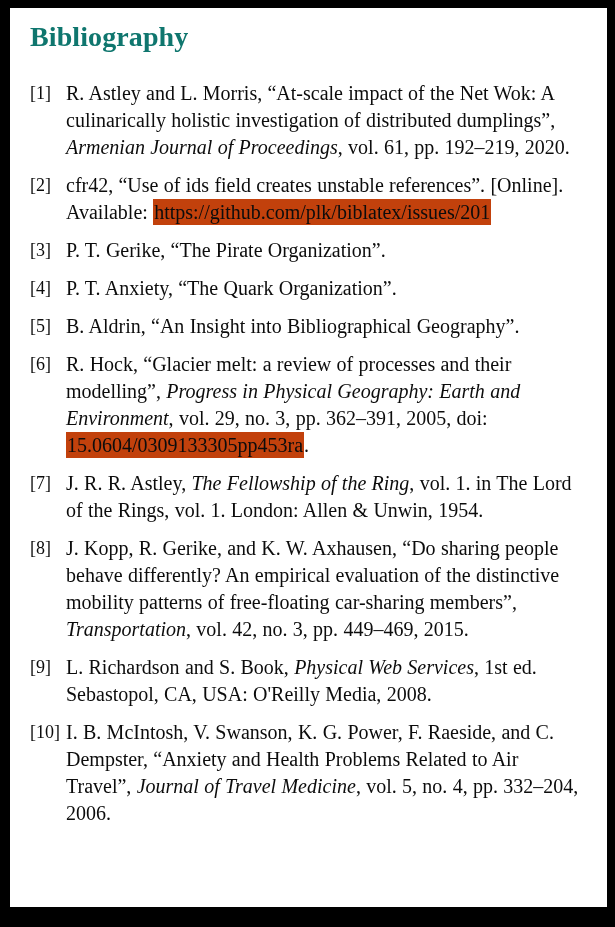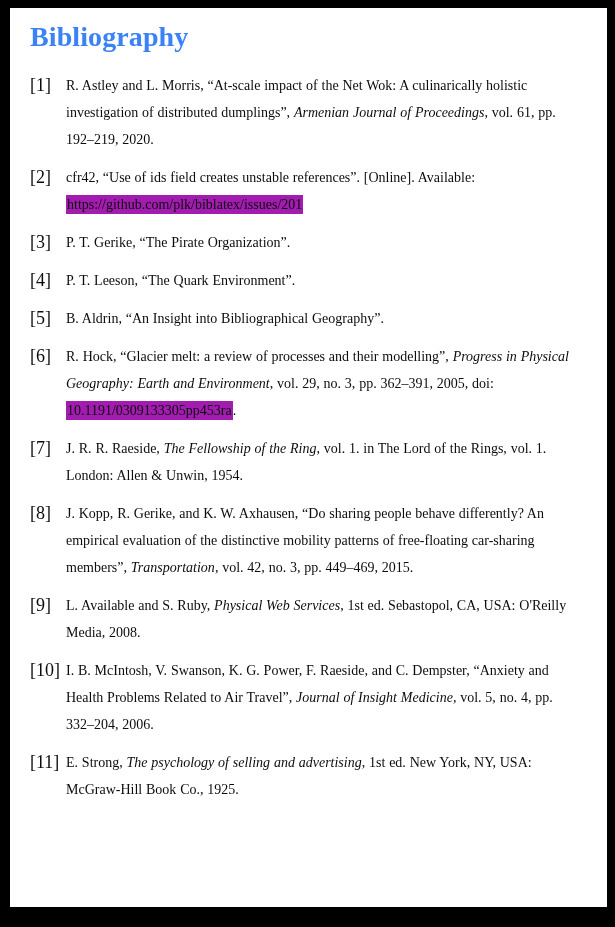--- a/index.html
+++ b/index.html
@@ -16,50 +16,50 @@
     position: absolute;
     left: 10px;
     top: 8px;
     right: 8px;
     bottom: 20px;
     background: #ffffff;
     padding: 13px 18px 0 20px;
     overflow: hidden;
   }
   h1.page-title {
-    margin: 0 0 19px 0;
+    margin: 0 0 27px 0;
     font-size: 28px;
     line-height: 1.15;
     font-weight: 700;
-    color: #3b82f6;
+    color: #0f766e;
     letter-spacing: 0.1px;
   }
   .bib-list { width: 100%; }
   .entry {
     display: grid;
     grid-template-columns: 36px 1fr;
     margin-bottom: 11px;
     color: #0c0c0c;
   }
   .entry .num {
     font-size: 18px;
     line-height: 27px;
     white-space: nowrap;
   }
   .entry p.text {
     margin: 0;
-    font-size: 14px;
+    font-size: 20px;
     line-height: 27px;
     max-width: 514px;
     text-align: left;
     word-spacing: 0.3px;
   }
   .seg-italic { font-style: italic; }
   .seg-link {
-    background-color: #a21caf;
+    background-color: #c2410c;
     padding: 2px 1px;
     -webkit-box-decoration-break: clone;
     box-decoration-break: clone;
     cursor: pointer;
     color: #0c0c0c;
     text-decoration: none;
   }
 </style>
 </head>
 <body>
@@ -74,44 +74,40 @@
       <div class="entry">
         <span class="num">[2]</span>
         <p class="text"><span>cfr42, “Use of ids field creates unstable references”. [Online]. Available: </span><span class="seg-link">https://github.com/plk/biblatex/issues/201</span></p>
       </div>
       <div class="entry">
         <span class="num">[3]</span>
         <p class="text"><span>P. T. Gerike, “The Pirate Organization”.</span></p>
       </div>
       <div class="entry">
         <span class="num">[4]</span>
-        <p class="text"><span>P. T. Leeson, “The Quark Environment”.</span></p>
+        <p class="text"><span>P. T. Anxiety, “The Quark Organization”.</span></p>
       </div>
       <div class="entry">
         <span class="num">[5]</span>
         <p class="text"><span>B. Aldrin, “An Insight into Bibliographical Geography”.</span></p>
       </div>
       <div class="entry">
         <span class="num">[6]</span>
-        <p class="text"><span>R. Hock, “Glacier melt: a review of processes and their modelling”, </span><span class="seg-italic">Progress in Physical Geography: Earth and Environment</span><span>, vol. 29, no. 3, pp. 362–391, 2005, doi: </span><span class="seg-link">10.1191/0309133305pp453ra</span><span>.</span></p>
+        <p class="text"><span>R. Hock, “Glacier melt: a review of processes and their modelling”, </span><span class="seg-italic">Progress in Physical Geography: Earth and Environment</span><span>, vol. 29, no. 3, pp. 362–391, 2005, doi: </span><span class="seg-link">15.0604/0309133305pp453ra</span><span>.</span></p>
       </div>
       <div class="entry">
         <span class="num">[7]</span>
-        <p class="text"><span>J. R. R. Raeside, </span><span class="seg-italic">The Fellowship of the Ring</span><span>, vol. 1. in The Lord of the Rings, vol. 1. London: Allen &amp; Unwin, 1954.</span></p>
+        <p class="text"><span>J. R. R. Astley, </span><span class="seg-italic">The Fellowship of the Ring</span><span>, vol. 1. in The Lord of the Rings, vol. 1. London: Allen &amp; Unwin, 1954.</span></p>
       </div>
       <div class="entry">
         <span class="num">[8]</span>
         <p class="text"><span>J. Kopp, R. Gerike, and K. W. Axhausen, “Do sharing people behave differently? An empirical evaluation of the distinctive mobility patterns of free-floating car-sharing members”, </span><span class="seg-italic">Transportation</span><span>, vol. 42, no. 3, pp. 449–469, 2015.</span></p>
       </div>
       <div class="entry">
         <span class="num">[9]</span>
-        <p class="text"><span>L. Available and S. Ruby, </span><span class="seg-italic">Physical Web Services</span><span>, 1st ed. Sebastopol, CA, USA: O'Reilly Media, 2008.</span></p>
+        <p class="text"><span>L. Richardson and S. Book, </span><span class="seg-italic">Physical Web Services</span><span>, 1st ed. Sebastopol, CA, USA: O'Reilly Media, 2008.</span></p>
       </div>
       <div class="entry">
         <span class="num">[10]</span>
-        <p class="text"><span>I. B. McIntosh, V. Swanson, K. G. Power, F. Raeside, and C. Dempster, “Anxiety and Health Problems Related to Air Travel”, </span><span class="seg-italic">Journal of Insight Medicine</span><span>, vol. 5, no. 4, pp. 332–204, 2006.</span></p>
-      </div>
-      <div class="entry">
-        <span class="num">[11]</span>
-        <p class="text"><span>E. Strong, </span><span class="seg-italic">The psychology of selling and advertising</span><span>, 1st ed. New York, NY, USA: McGraw-Hill Book Co., 1925.</span></p>
+        <p class="text"><span>I. B. McIntosh, V. Swanson, K. G. Power, F. Raeside, and C. Dempster, “Anxiety and Health Problems Related to Air Travel”, </span><span class="seg-italic">Journal of Travel Medicine</span><span>, vol. 5, no. 4, pp. 332–204, 2006.</span></p>
       </div>
     </div>
 </div>
 
 </body></html>

